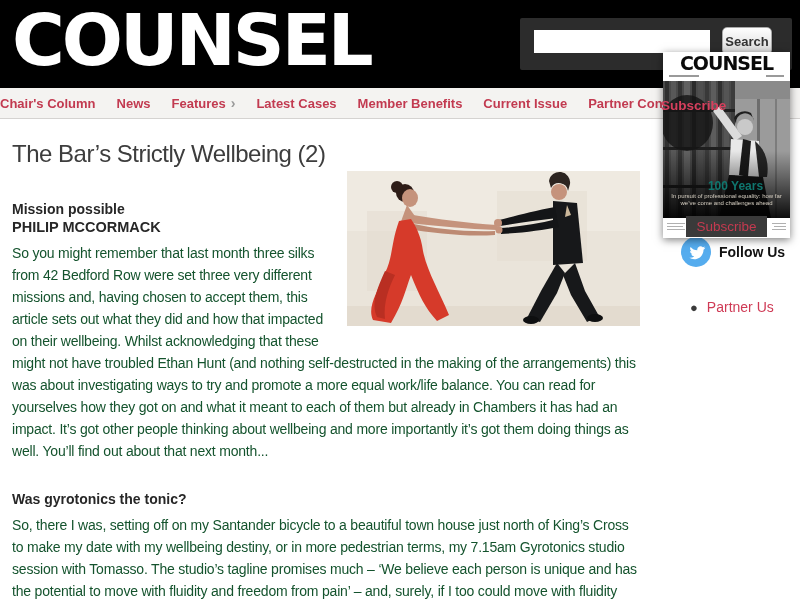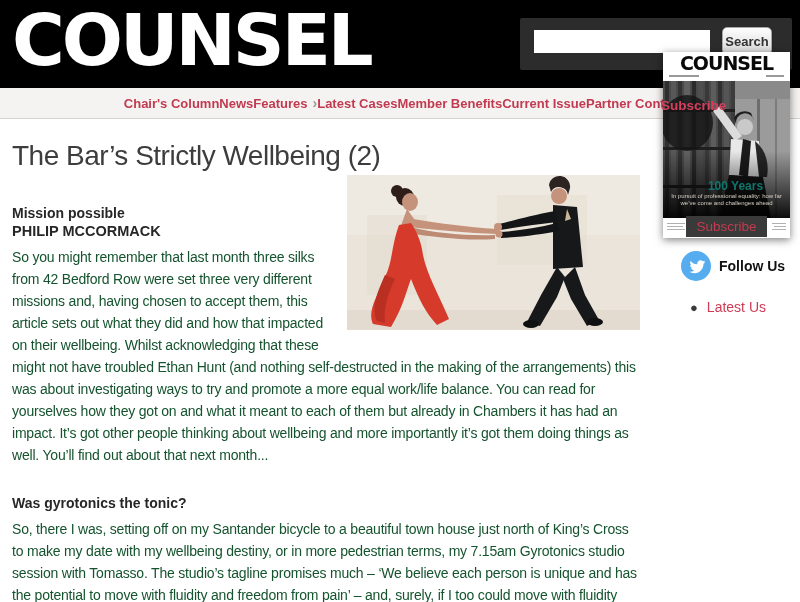--- a/index.html
+++ b/index.html
@@ -33,36 +33,36 @@
     background:linear-gradient(#fefefe,#d9d9d9);
     font-family:"Liberation Sans", sans-serif;
     font-weight:bold; font-size:13px; color:#333; cursor:pointer;
     box-shadow:0 1px 2px rgba(0,0,0,.4);
   }
 
   
   .topnav {
     width:800px; height:31px; background:#f4f3f1;
     border-bottom:1px solid #d5d3d1;
-    display:flex; align-items:center; padding-left:8px; justify-content:center;
+    display:flex; align-items:center; gap:21px;
   }
   .nav-link {
     font-size:13px; font-weight:bold; color:#c23a50;
     text-decoration:none; white-space:nowrap; cursor:pointer;
   }
   .chev::after { content:"\203A"; color:#9a9a9a; font-weight:bold; margin-left:5px; font-size:14px; }
   .nav-subscribe {
     position:absolute; left:661px; top:98px; z-index:30;
     font-size:13.5px; font-weight:bold; color:#d63f5d; cursor:pointer;
   }
 
   
   .content { width:628px; margin:21px 0 0 12px; }
   .content h1 {
-    font-weight:normal; font-size:28px; letter-spacing:-0.5px; color:#3d3d3d;
+    font-weight:normal; font-size:24px; letter-spacing:-0.5px; color:#3d3d3d;
   }
   .dancers {
     float:right; width:293px; height:155px; margin:3px 0 12px 13px;
   }
   .standfirst {
     margin-top:13px; font-size:14.5px; line-height:21px;
     font-weight:bold; color:#3e3e3e;
   }
   .standfirst em { font-style:italic; }
   .sec-head { margin-top:32px; font-size:14px; line-height:18px; font-weight:bold; color:#272727; }
@@ -98,21 +98,21 @@
     font-size:6px; line-height:7px; color:#d6cfc2;
   }
   .cover-bottom { position:absolute; left:0; right:0; top:166px; height:20px; background:#fff; }
   .cover-bottom .tline { position:absolute; height:1px; background:#b0b0b0; }
   .cover-subscribe {
     position:absolute; left:23px; top:164px; width:81px; height:21px;
     background:#3a3a3a; text-align:center; line-height:21px;
     font-size:13.5px; color:#c43a50; cursor:pointer;
   }
   .follow {
-    position:absolute; left:681px; top:251px; display:flex; align-items:center; gap:8px;
+    position:absolute; left:681px; top:237px; display:flex; align-items:center; gap:8px;
   }
   .follow-label { font-size:14px; font-weight:bold; color:#121212; cursor:pointer; }
   .tw-icon { width:30px; height:30px; cursor:pointer; }
   .contact { position:absolute; left:690px; top:299px; font-size:14px; }
   .contact .dot { color:#3a3a3a; margin-right:9px; font-size:13px; }
   .contact a { color:#cf3a55; text-decoration:none; cursor:pointer; }
 </style>
 </head>
 <body>
 
@@ -247,17 +247,17 @@
 
     <div class="follow">
       <svg class="tw-icon" viewBox="0 0 30 30" xmlns="http://www.w3.org/2000/svg">
         <circle cx="15" cy="15" r="15" fill="#55acee"></circle>
         <path transform="translate(3.6,4.1) scale(0.95)" fill="#fff" d="M21.9 6.9c-.6.3-1.3.5-2 .6.7-.4 1.3-1.1 1.5-1.9-.7.4-1.4.7-2.2.9a3.4 3.4 0 0 0-5.9 2.4c0 .3 0 .5.1.8-2.9-.2-5.4-1.5-7.1-3.6-.3.5-.5 1.1-.5 1.8 0 1.2.6 2.2 1.5 2.8-.6 0-1.1-.2-1.6-.4v.1c0 1.6 1.2 3 2.7 3.3-.3.1-.6.1-.9.1l-.6-.1c.4 1.4 1.7 2.4 3.2 2.4a6.9 6.9 0 0 1-4.3 1.5h-.8c1.5 1 3.3 1.5 5.2 1.5 6.3 0 9.7-5.2 9.7-9.7v-.4c.7-.5 1.3-1.1 1.7-1.8z"></path>
       </svg>
       <span class="follow-label">Follow Us</span>
     </div>
 
     <div class="contact">
-      <span class="dot">●</span><a>Latest Us</a>
+      <span class="dot">●</span><a>Partner Us</a>
     </div>
   </aside>
 
 </div>
 
 </body></html>

